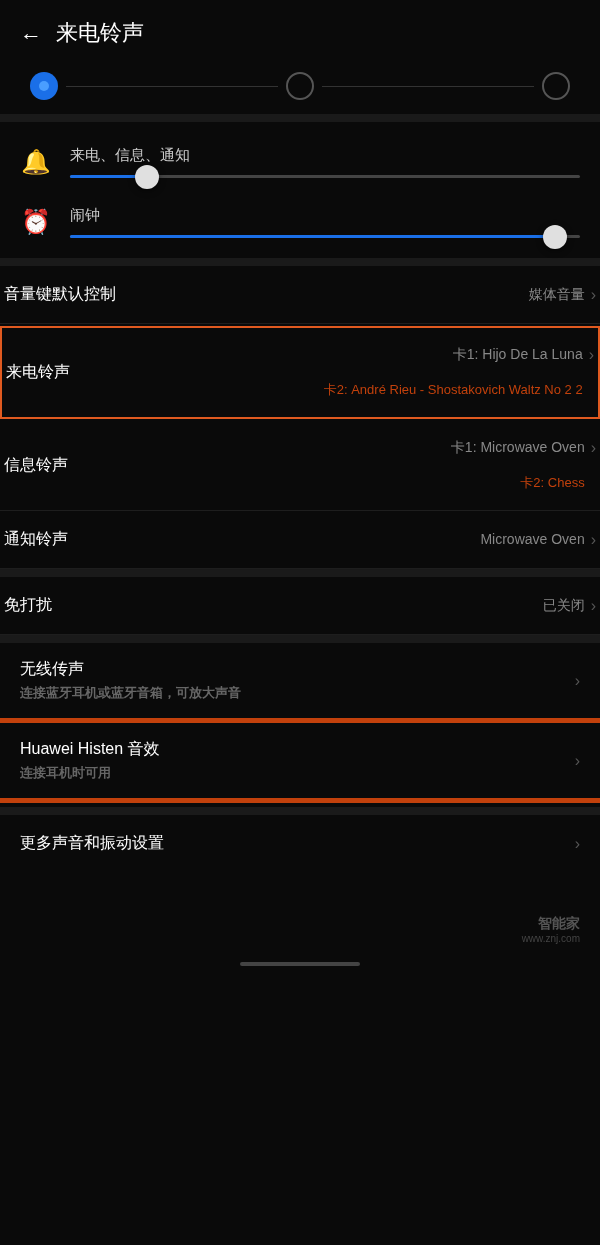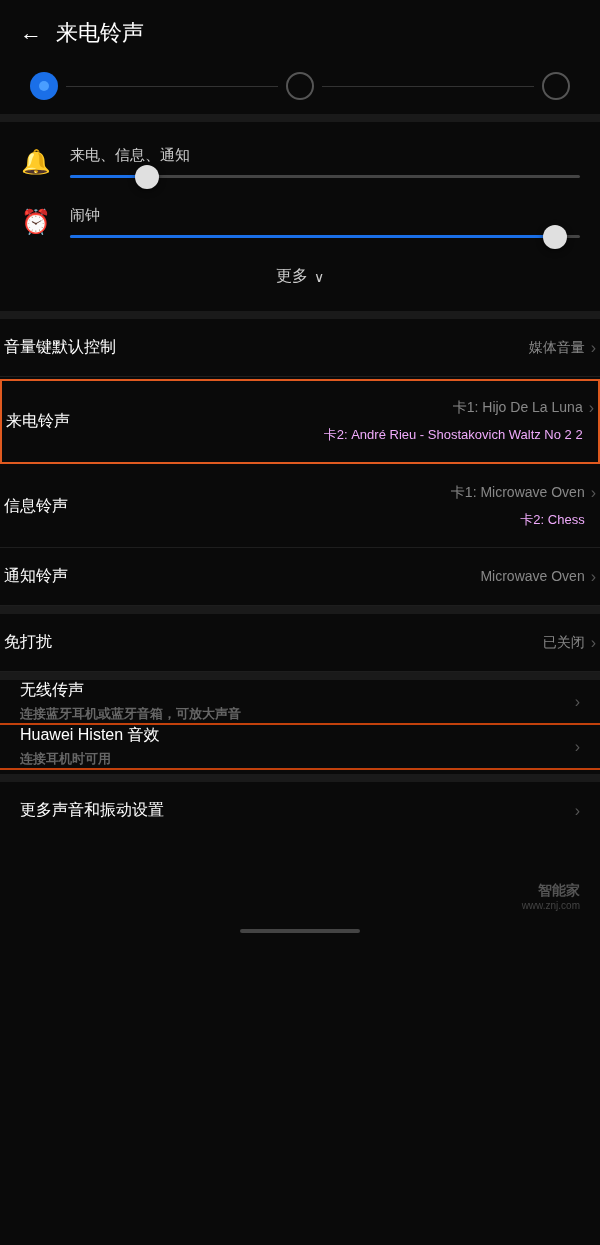--- a/index.html
+++ b/index.html
@@ -167,40 +167,40 @@
       justify-content: flex-end;
     }
     .list-row-value {
       font-size: 14px;
       color: #888;
       text-align: right;
     }
     .list-row-value .sub-line {
       display: block;
       font-size: 13px;
-      color: #f0abfc;
-      margin-top: 9px;
+      color: #c2410c;
+      margin-top: 17px;
     }
     .chevron-right {
       color: #555;
       font-size: 16px;
       flex-shrink: 0;
     }
 
     
     .wireless-section {
       background: #0a0a0a;
       padding-bottom: 4px;
     }
     .wireless-row {
       display: flex;
       align-items: center;
       justify-content: flex-start;
-      padding: 0 20px;
-      border-bottom: 2px solid #c2410c;
+      padding: 16px 20px;
+      border-bottom: 5px solid #c2410c;
       cursor: pointer;
     }
     .wireless-left {
       flex: 1;
     }
     .wireless-title {
       font-size: 16px;
       color: #fff;
       margin-bottom: 4px;
     }
@@ -305,24 +305,20 @@
     <div class="vol-icon">⏰</div>
     <div class="vol-content">
       <div class="vol-label">闹钟</div>
       <div class="slider-track">
         <div class="slider-fill" style="width:95%;"></div>
         <div class="slider-thumb" style="left:95%;"></div>
       </div>
     </div>
   </div>
 
-  <div class="more-row">
-    <span class="more-text">更多</span>
-    <span class="chevron-down">∨</span>
-  </div>
 </div>
 
 <div class="section-divider"></div>
 
 <div class="list-section">
 
   <div class="list-row">
     <span class="list-row-label">音量键默认控制</span>
     <div class="list-row-right">
       <span class="list-row-value">媒体音量</span>

